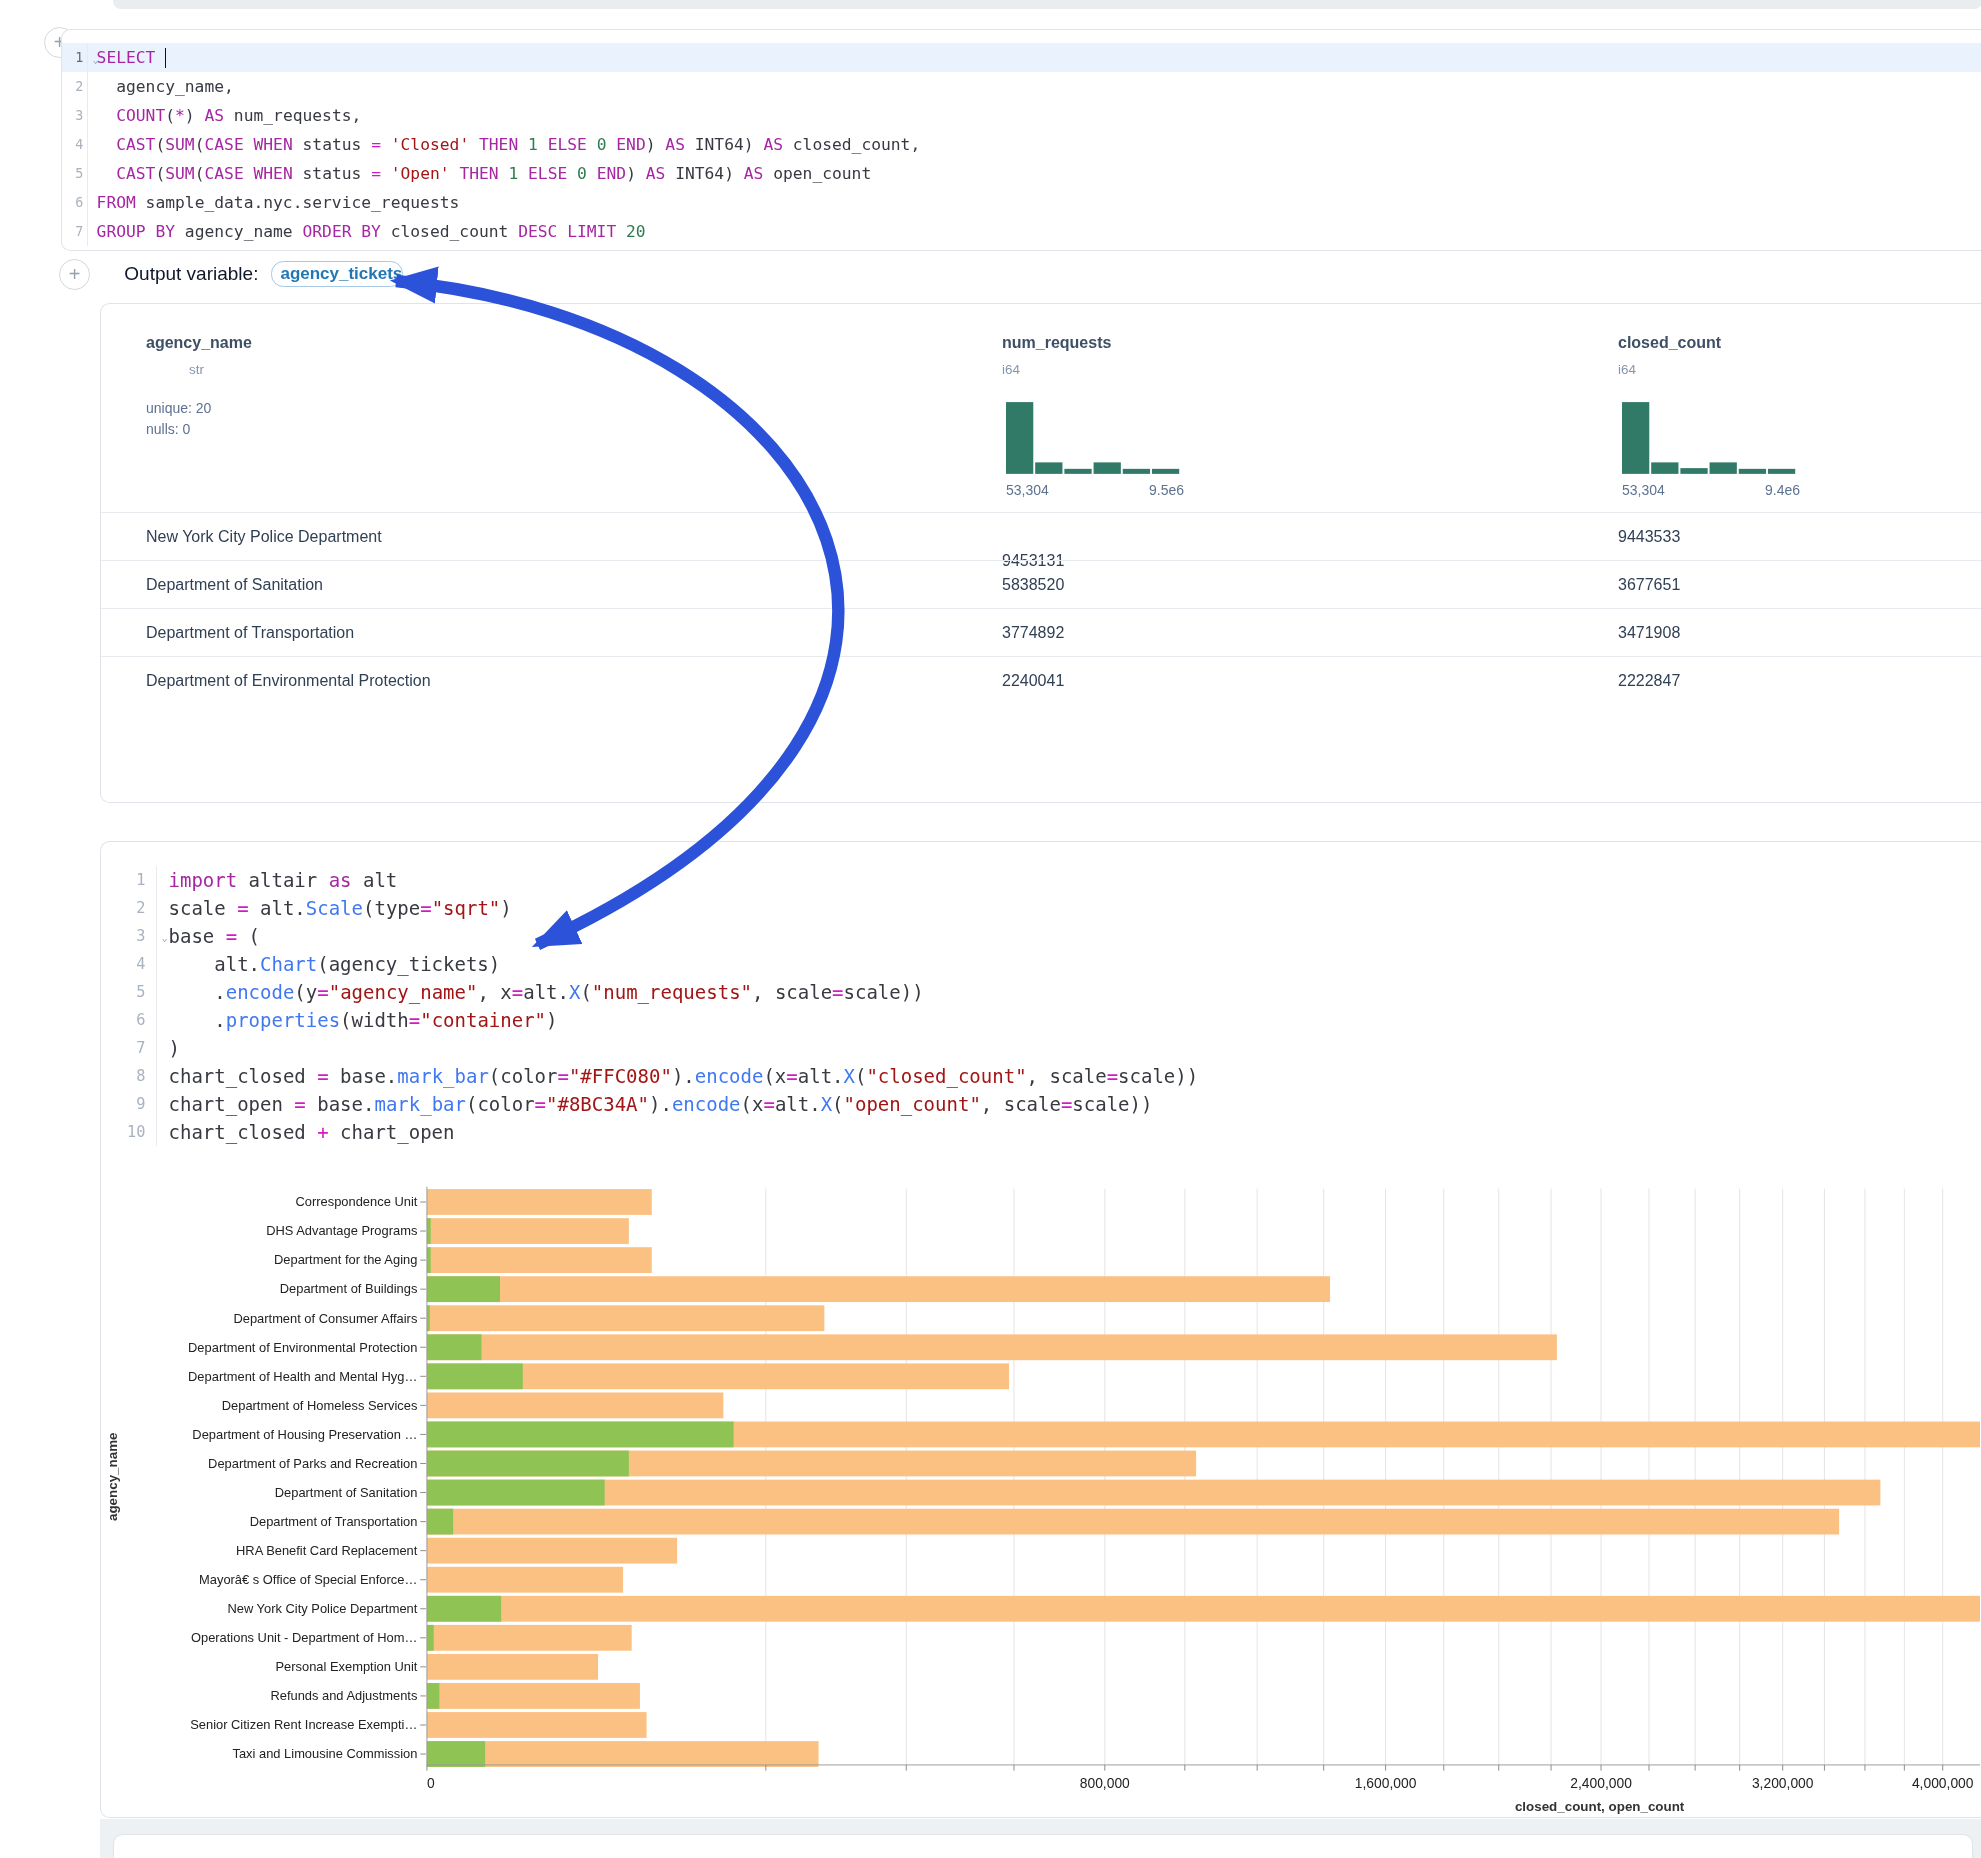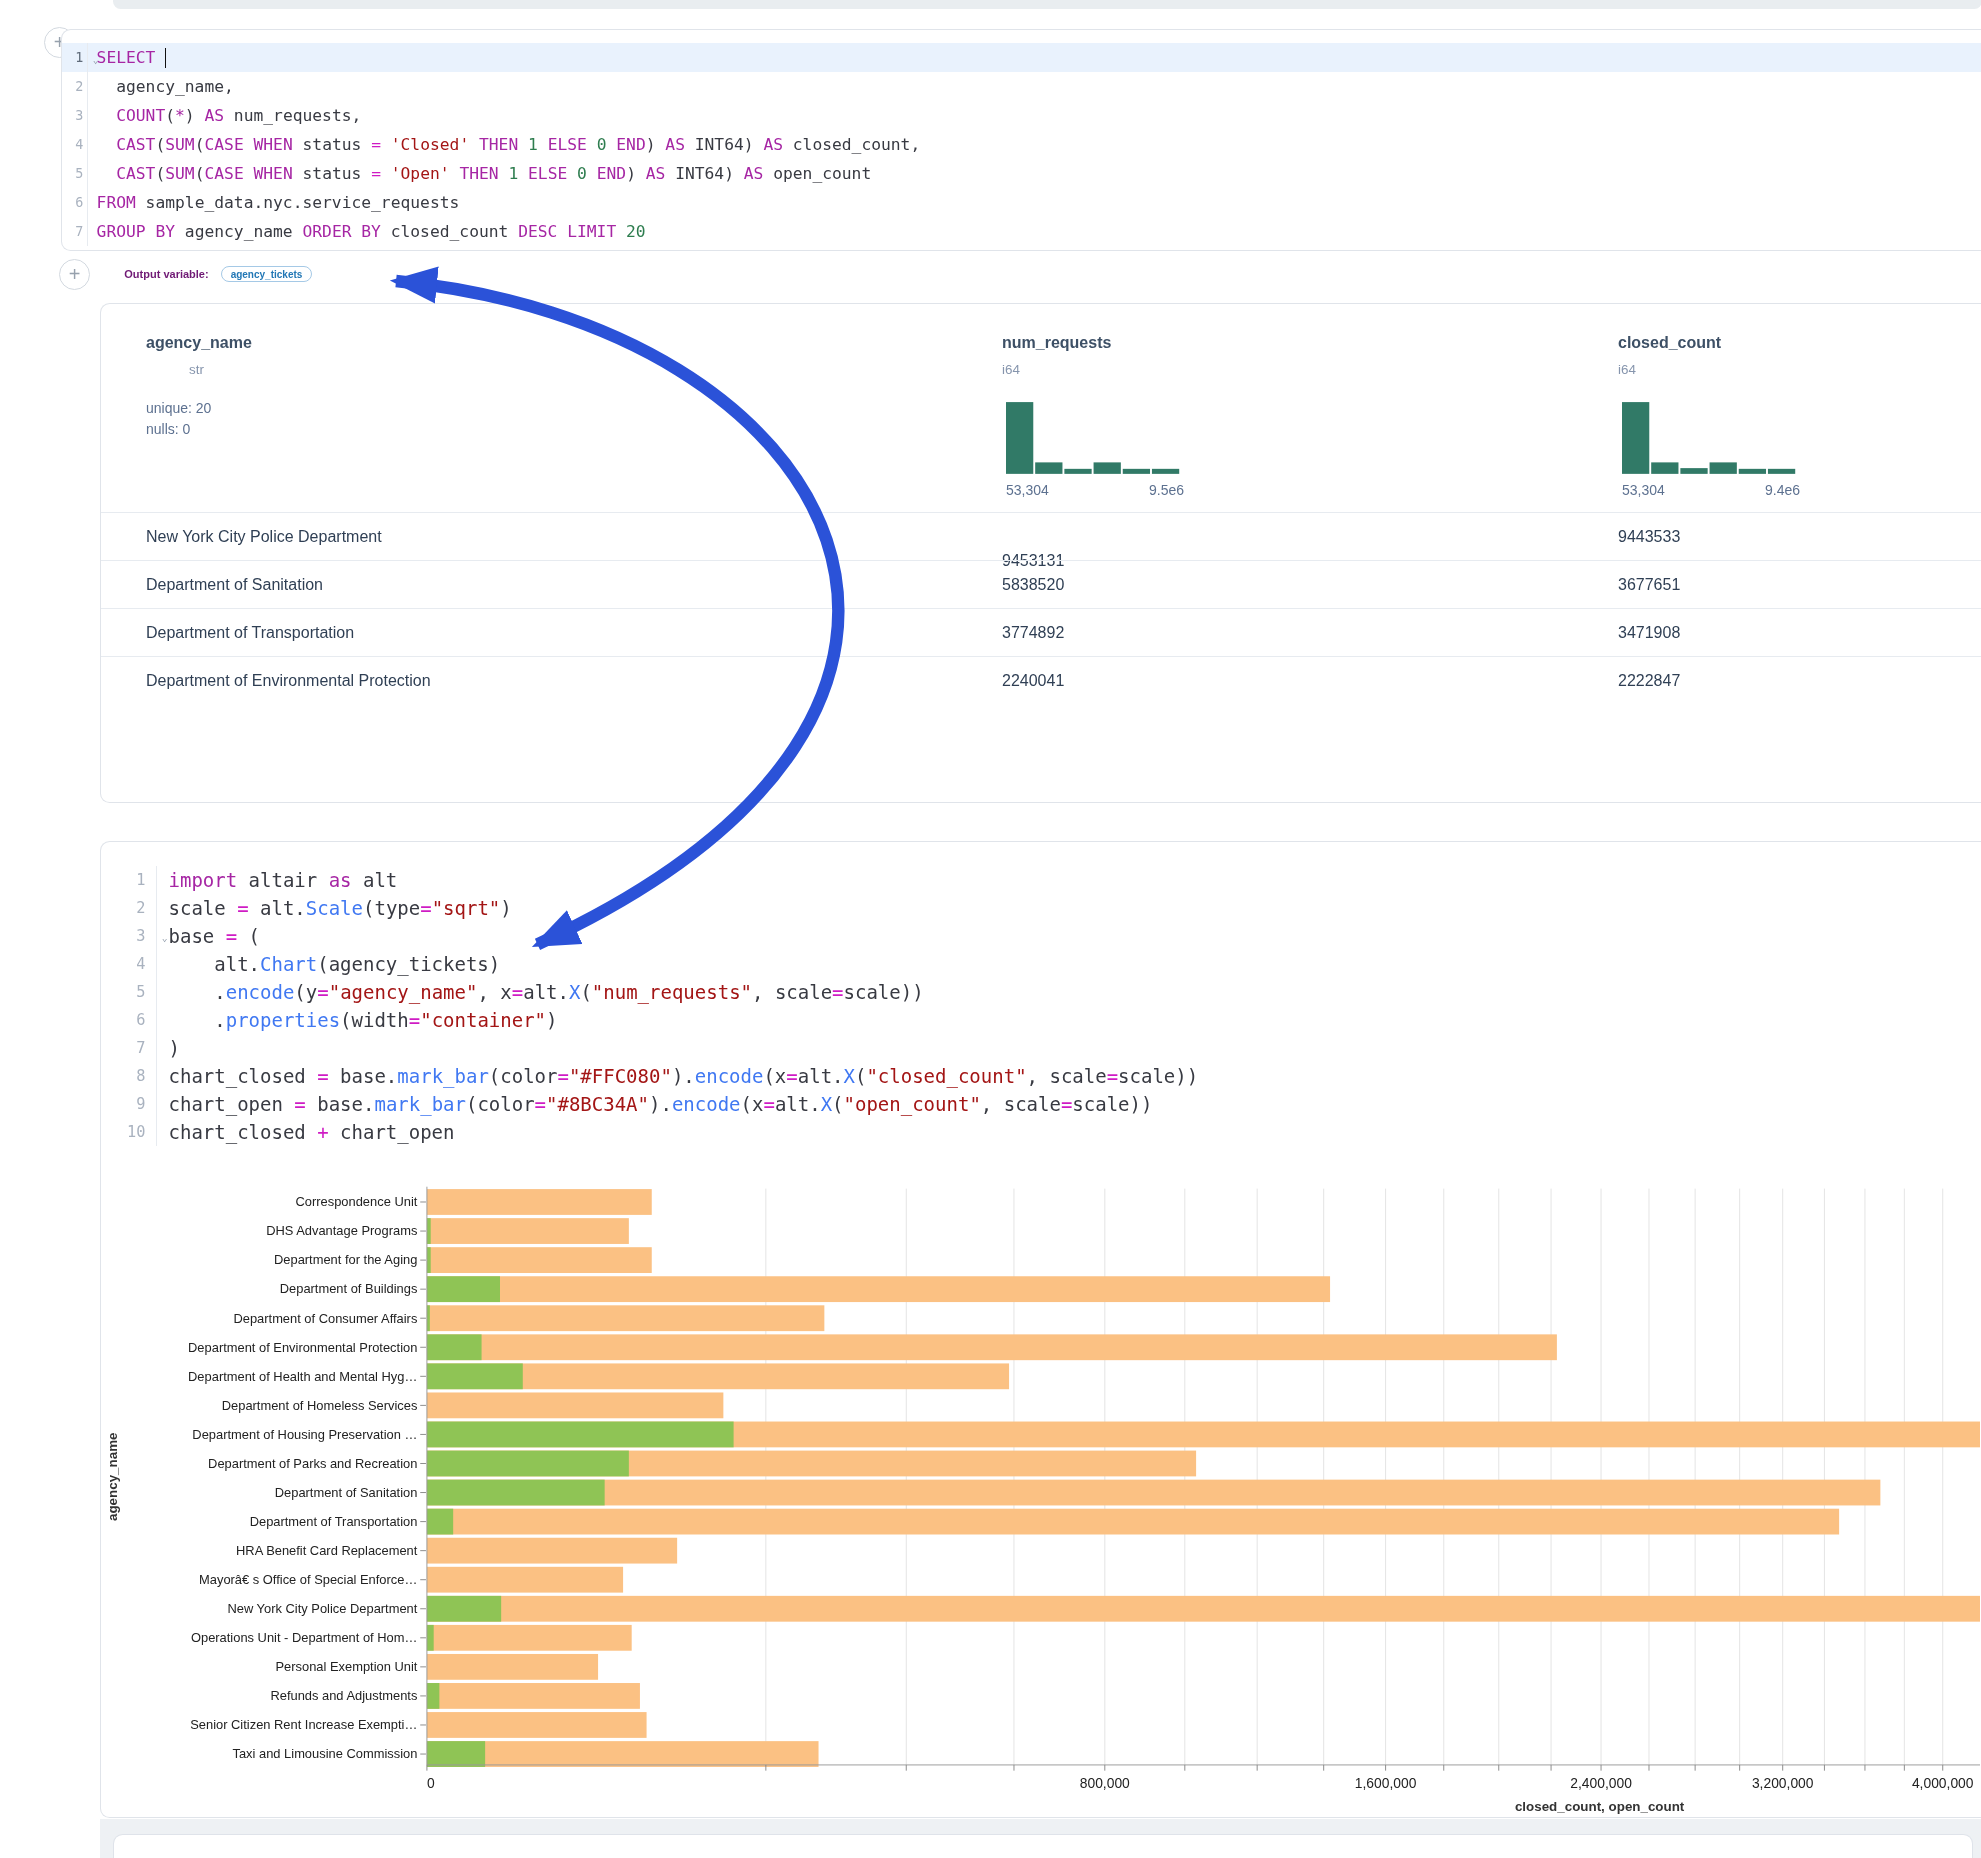--- a/index.html
+++ b/index.html
@@ -34,22 +34,22 @@
   #py-card  .code-text{padding-left:11.5px;}
   .cl.active{background:#e9f2fd;}
   .cl.active .gutter{color:#5f6b7a;}
   .fold{position:absolute;right:-11.5px;top:55%;transform:translateY(-50%);font-size:9.6px;color:#8a96a5;}
   .tk-k{color:#a626a4;}  .tk-s{color:#a31515;}  .tk-n{color:#2e7d4f;}
   .tk-f{color:#4078f2;}  .tk-o{color:#cf1bc4;}  .tk-p{color:#383a42;}
   .cursor{display:inline-block;width:0;border-left:1.5px solid #111;height:20px;vertical-align:middle;}
 
   
   #output-bar{position:absolute;left:108px;top:254px;height:40px;display:flex;align-items:center;}
-  .outvar-label{color:#701a75;font-weight:bold;font-size:11px;margin-left:16.3px;}
-  .outvar-pill{margin-left:12.4px;border:1.4px solid #a5c9e6;border-radius:12.4px;padding:1.9px 8.6px;color:#2277b5;font-size:10px;font-weight:bold;max-width:113px;overflow:hidden;white-space:nowrap;}
+  .outvar-label{color:#0f172a;font-weight:normal;font-size:19px;margin-left:16.3px;}
+  .outvar-pill{margin-left:12.4px;border:1.4px solid #a5c9e6;border-radius:12.4px;padding:1.9px 8.6px;color:#2277b5;font-size:17px;font-weight:bold;max-width:113px;overflow:hidden;white-space:nowrap;}
 
   
   .th-name{font-weight:bold;font-size:16px;color:#3d5066;}
   .th-type{font-size:13.4px;color:#8695ad;margin-top:3.8px;}
   .th-stat{font-size:14px;color:#5d7190;line-height:21px;}
   .abs{position:absolute;}
   .trows{position:absolute;left:0;top:208px;right:0;}
   .trow{position:relative;height:47px;border-top:1px solid #e7ebf0;}
   .tcell{position:absolute;top:50%;transform:translateY(-50%);font-size:16px;color:#2f3f54;white-space:nowrap;}
   .tfoot{position:absolute;left:0;right:0;top:443px;height:56px;display:flex;align-items:center;color:#5b6c85;font-size:15.3px;}

